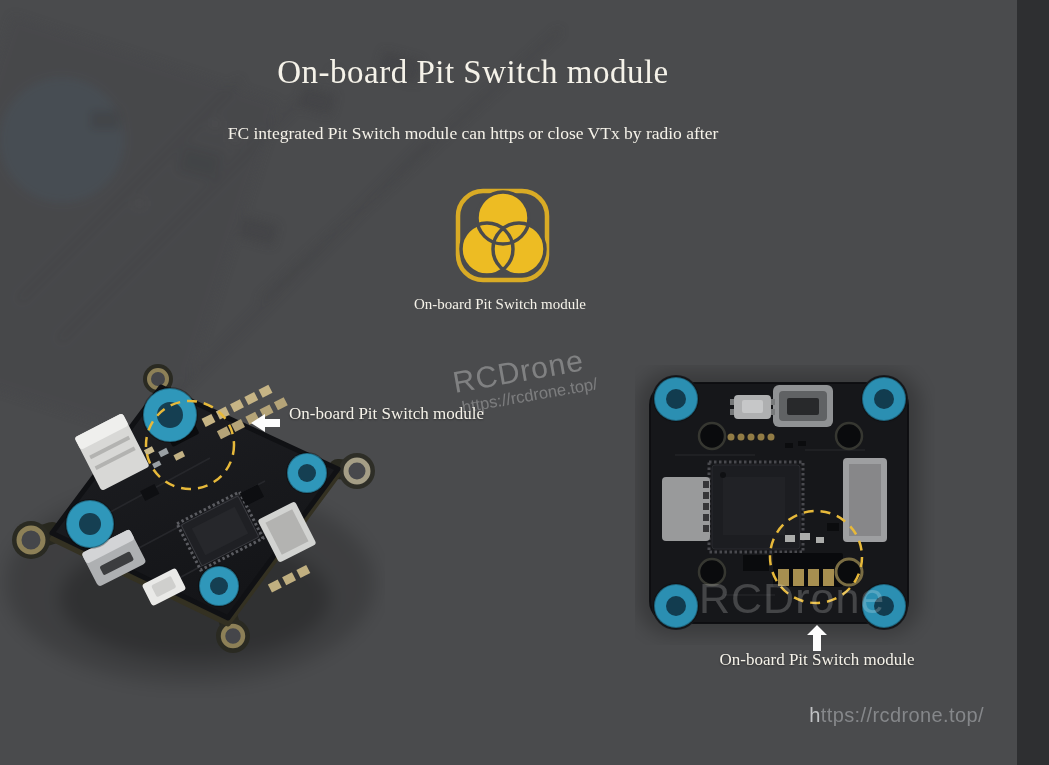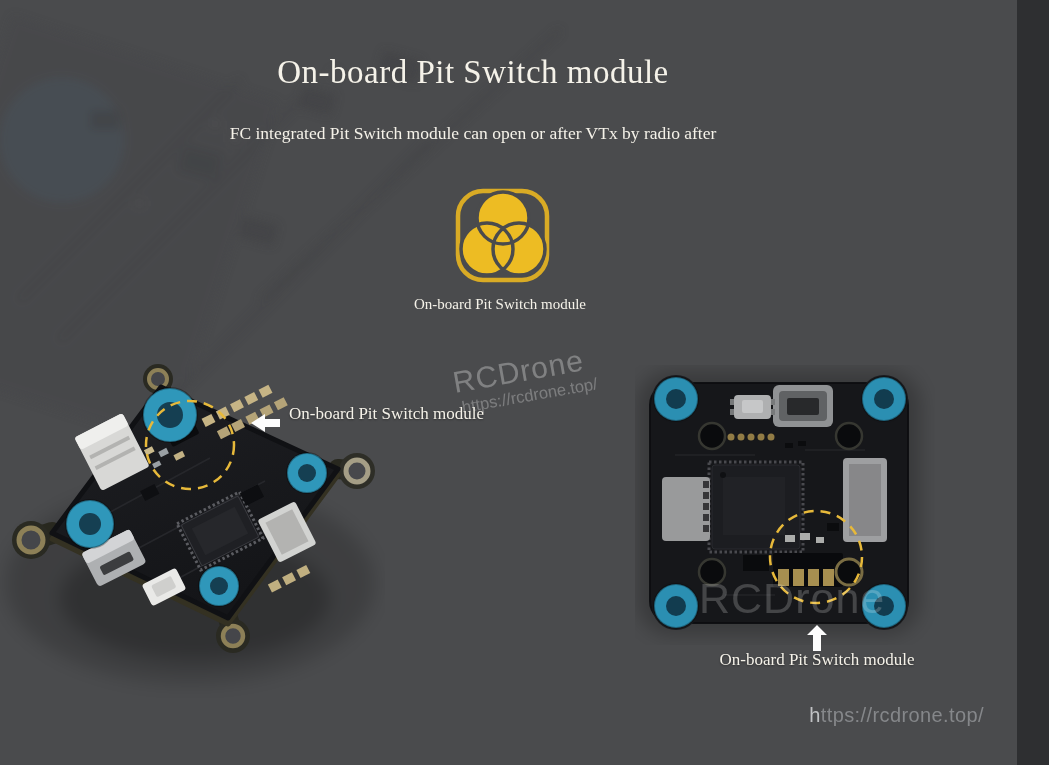--- a/index.html
+++ b/index.html
@@ -82,21 +82,21 @@
         <rect x="210" y="120" width="10" height="8"></rect>
           <rect x="230" y="135" width="10" height="8"></rect>
         <rect x="330" y="70" width="9" height="7"></rect>
           <rect x="135" y="200" width="9" height="7"></rect>
       </g>
     </g>
   </svg>
 
   <div class="abs z3 page-title">On-board Pit Switch module</div>
   <div class="abs z3 subtitle">
-    <div>FC integrated Pit Switch module can open or after VTx by radio after</div>
+    <div>FC integrated Pit Switch module can https or close VTx by radio after</div>
   </div>
 
   <svg class="abs z3" style="left:455px;top:188px" width="95" height="95" viewBox="0 0 95 95">
     <rect x="3" y="3" width="89" height="89" rx="25" fill="none" style="stroke:var(--icon_outline,#d9ab25)" stroke-width="4.5"></rect>
     <g style="fill:var(--accent_yellow,#edbc23)">
       <circle cx="48" cy="30" r="26"></circle>
       <circle cx="32" cy="61" r="26"></circle>
       <circle cx="64" cy="61" r="26"></circle>
     </g>
     <g fill="none" style="stroke:var(--background,#4a4b4d)" stroke-width="3.5">

